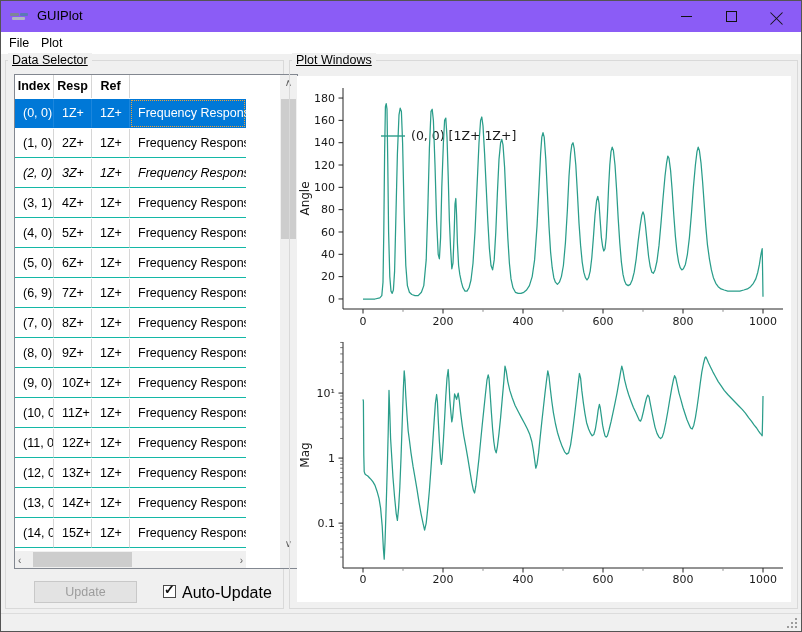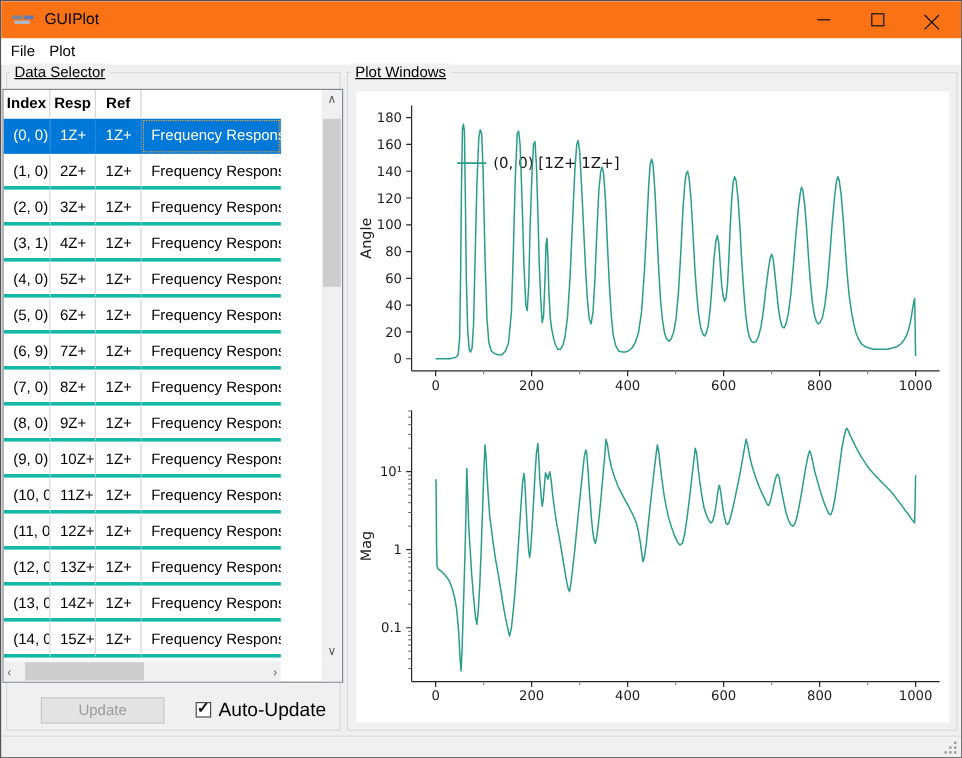--- a/index.html
+++ b/index.html
@@ -1,19 +1,19 @@
 <!DOCTYPE html>
 <html><head>
 <meta charset="utf-8">
 <style>
   html,body{margin:0;padding:0;background:#cfcfcf;font-family:"Liberation Sans",sans-serif;}
   .window{position:relative;width:802px;height:632px;background:#f0f0f0;border:1px solid #545454;box-sizing:border-box;overflow:hidden;}
 
   
-  .titlebar{position:absolute;left:0;top:0;width:100%;height:31px;background:#f97316;}
+  .titlebar{position:absolute;left:0;top:0;width:100%;height:31px;background:#8b5cf6;}
   .app-icon{position:absolute;left:9px;top:11px;width:20px;height:9px;}
   .app-icon i{position:absolute;background:#8a93a8;height:3px;border-radius:1px;}
   .app-icon i:nth-child(1){left:0;top:1px;width:9px;background:#7d8696;}
   .app-icon i:nth-child(2){left:10px;top:1px;width:8px;background:#5b79b4;}
   .app-icon i:nth-child(3){left:2px;top:5px;width:13px;background:#b0b6c2;}
   .title-text{position:absolute;left:36px;top:7px;font-size:13px;color:#000;}
   .caption-btn{position:absolute;top:0;width:45px;height:31px;display:flex;align-items:center;justify-content:center;}
   .btn-min{right:92px;} .btn-max{right:47px;} .btn-close{right:2px;}
   .glyph-min{width:11px;height:0;border-top:1px solid #111;}
   .glyph-max{width:9px;height:9px;border:1px solid #111;}
@@ -26,26 +26,26 @@
   .menu-item{position:absolute;top:0;height:22px;line-height:22px;font-size:12.5px;color:#000;padding:0 7px;}
   .menu-file{left:1px;} .menu-plot{left:33px;}
 
   
   .groupbox{position:absolute;border:1px solid #d9d9d9;box-sizing:border-box;}
   .gb-left{left:4px;top:59px;width:279px;height:549px;}
   .gb-right{left:288px;top:59px;width:509px;height:549px;}
   .gb-label{position:absolute;top:-8px;left:2px;background:#f0f0f0;padding:0 4px;font-size:12.5px;color:#000;white-space:nowrap;text-decoration:underline;}
 
   
-  .tablewrap{position:absolute;left:1px;top:73px;width:284px;height:495px;background:#ffffff;border:1px solid #828790;box-sizing:border-box;overflow:hidden;}
+  .tablewrap{position:absolute;left:13px;top:73px;width:284px;height:495px;background:#ffffff;border:1px solid #828790;box-sizing:border-box;overflow:hidden;}
   .thead{position:absolute;left:0;top:0;width:231px;height:24px;background:#fff;border-bottom:1px solid #d6d6d6;}
   .th{position:absolute;top:0;height:23px;line-height:23px;text-align:center;font-weight:bold;font-size:12.5px;color:#000;border-right:1px solid #d6d6d6;box-sizing:border-box;}
   .rows{position:absolute;left:0;top:24px;width:231px;}
   .trow{position:absolute;left:0;width:231px;height:30px;}
-  .td{position:absolute;top:0;height:29px;line-height:29px;font-size:12.5px;color:#000;padding-left:8px;border-right:1px solid #d6d6d6;border-bottom:3px solid #14b8a6;box-sizing:border-box;white-space:nowrap;overflow:hidden;}
+  .td{position:absolute;top:0;height:29px;line-height:29px;font-size:12.5px;color:#000;padding-left:8px;border-right:1px solid #d6d6d6;border-bottom:1px solid #14b8a6;box-sizing:border-box;white-space:nowrap;overflow:hidden;}
   .c0{left:0;width:39px;} .c1{left:39px;width:38px;} .c2{left:77px;width:38px;} .c3{left:115px;width:116px;border-right:none;}
   .trow.sel .td{background:#0078d7;color:#fff;border-bottom-color:#0078d7;border-right-color:#1b86dd;}
   .trow.sel .c3{outline:1px dotted #e8a33d;outline-offset:-2px;}
 
   
   .vscroll{position:absolute;right:0;top:0;width:17px;height:476px;background:#f0f0f0;}
   .hscroll{position:absolute;left:0;bottom:0;width:231px;height:17px;background:#f0f0f0;}
   .sb-arrow{position:absolute;color:#5c5c5c;font-size:10px;text-align:center;}
   .va-up{left:0;top:2px;width:17px;} .va-down{left:0;bottom:2px;width:17px;}
   .ha-left{left:3px;top:1px;height:17px;line-height:17px;} .ha-right{right:3px;top:1px;height:17px;line-height:17px;}
@@ -119,21 +119,21 @@
           <div class="td c1">1Z+</div>
           <div class="td c2">1Z+</div>
           <div class="td c3">Frequency Response F</div>
         </div>
         <div class="trow" style="top: 30px;">
           <div class="td c0">(1, 0)</div>
           <div class="td c1">2Z+</div>
           <div class="td c2">1Z+</div>
           <div class="td c3">Frequency Response F</div>
         </div>
-        <div class="trow" style="top: 60px;">
+        <div class="trow" style="top: 60px; font-style: italic;">
           <div class="td c0">(2, 0)</div>
           <div class="td c1">3Z+</div>
           <div class="td c2">1Z+</div>
           <div class="td c3">Frequency Response F</div>
         </div>
         <div class="trow" style="top: 90px;">
           <div class="td c0">(3, 1)</div>
           <div class="td c1">4Z+</div>
           <div class="td c2">1Z+</div>
           <div class="td c3">Frequency Response F</div>

